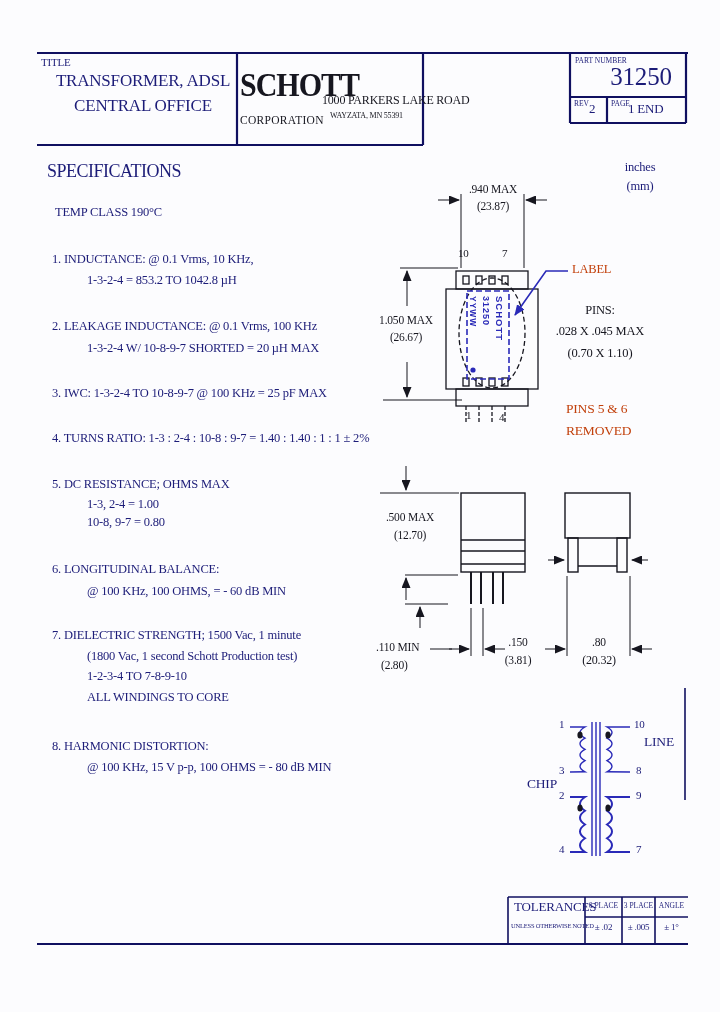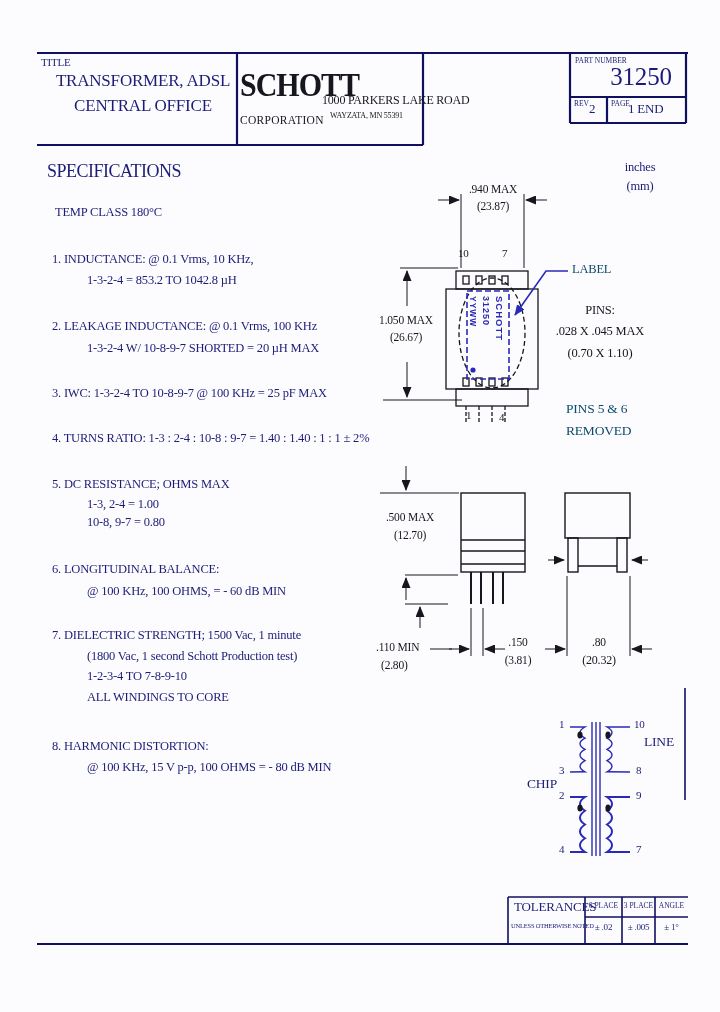--- a/index.html
+++ b/index.html
@@ -1,20 +1,20 @@
 <!DOCTYPE html>
 <html><head>
 <meta charset="utf-8">
 <style>
   *{margin:0;padding:0;box-sizing:border-box}
   html,body{width:720px;height:1012px}
   body{background:#fcfcfe;font-family:"Liberation Serif",serif;position:relative;overflow:hidden}
   .t{position:absolute;color:#1c1c78;white-space:nowrap;line-height:1.08;letter-spacing:-0.2px}
   .blk{color:#16161f}
-  .blu{color:#0c4a6e}
+  .blu{color:#c2410c}
   .ctr{text-align:center}
   .sm{font-size:7.5px;letter-spacing:0}
   svg.lines{position:absolute;left:0;top:0;width:720px;height:1012px}
   .vtxt{writing-mode:vertical-rl;text-orientation:mixed;color:#2a2ab8;font-weight:bold;letter-spacing:1px}
 </style>
 </head>
 <body>
 
 <svg class="lines" viewBox="0 0 720 1012">
   <defs>
@@ -175,21 +175,21 @@
 <div class="t ctr" style="left:600px;top:63px;width:82px;font-size:25px">31250</div>
 <div class="t sm" style="left:574px;top:100px">REV</div>
 <div class="t" style="left:589px;top:102px;font-size:13px">2</div>
 <div class="t sm" style="left:611px;top:100px">PAGE</div>
 <div class="t" style="left:628px;top:102px;font-size:13px">1 END</div>
 
 <div class="t ctr" style="left:618px;top:161px;width:44px;font-size:12.5px">inches</div>
 <div class="t ctr" style="left:618px;top:180px;width:44px;font-size:12.5px">(mm)</div>
 
 <div class="t" style="left:47px;top:162px;font-size:18px;letter-spacing:-0.5px">SPECIFICATIONS</div>
-<div class="t" style="left:55px;top:206px;font-size:12.5px">TEMP CLASS  180°C</div>
+<div class="t" style="left:55px;top:206px;font-size:12.5px">TEMP CLASS  190°C</div>
 
 <div class="t" style="left:52px;top:253px;font-size:12.5px">1.  INDUCTANCE: @ 0.1 Vrms, 10 KHz,</div>
 <div class="t" style="left:87px;top:274px;font-size:12.5px">1-3-2-4 = 853.2 TO 1042.8 µH</div>
 <div class="t" style="left:52px;top:320px;font-size:12.5px">2.  LEAKAGE INDUCTANCE: @ 0.1 Vrms, 100 KHz</div>
 <div class="t" style="left:87px;top:342px;font-size:12.5px">1-3-2-4  W/ 10-8-9-7 SHORTED = 20 µH MAX</div>
 <div class="t" style="left:52px;top:387px;font-size:12.5px">3.  IWC: 1-3-2-4 TO 10-8-9-7 @ 100 KHz = 25 pF MAX</div>
 <div class="t" style="left:52px;top:432px;font-size:12.5px">4.  TURNS RATIO:  1-3 : 2-4 : 10-8 : 9-7 = 1.40 : 1.40 : 1 : 1  ± 2%</div>
 <div class="t" style="left:52px;top:478px;font-size:12.5px">5.  DC RESISTANCE; OHMS MAX</div>
 <div class="t" style="left:87px;top:498px;font-size:12.5px">1-3, 2-4  = 1.00</div>
 <div class="t" style="left:87px;top:516px;font-size:12.5px">10-8, 9-7  = 0.80</div>

